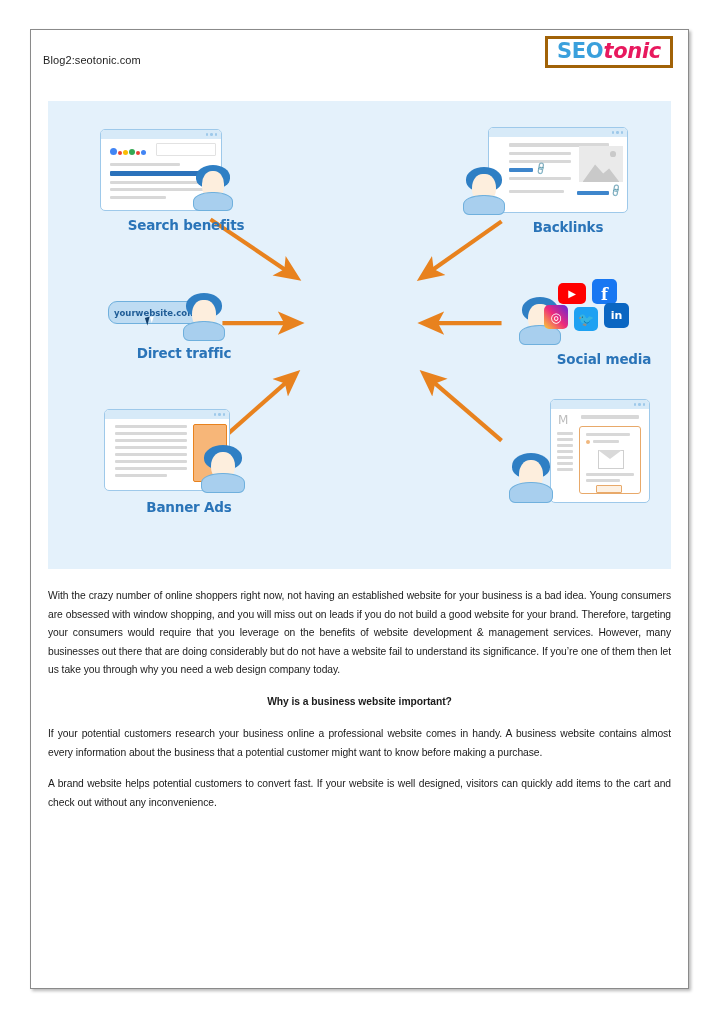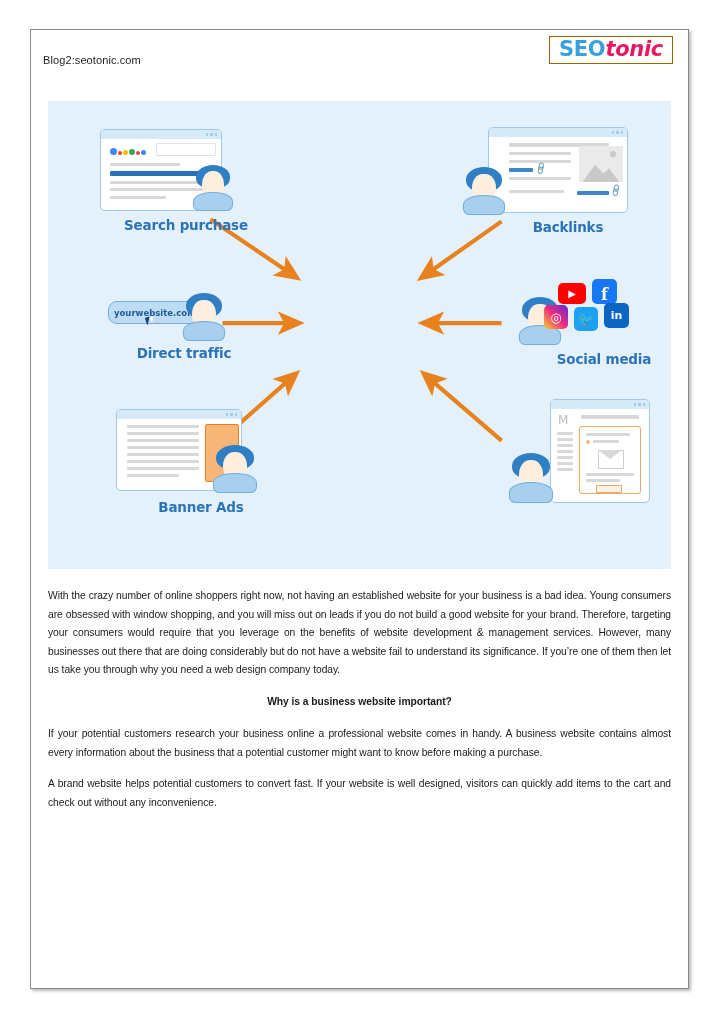--- a/index.html
+++ b/index.html
@@ -37,21 +37,21 @@
     top: 24px;
     font-size: 11px;
     color: #1d1d1d;
     font-family: "Liberation Sans", sans-serif;
     letter-spacing: 0.1px;
   }
   #logo-box {
     position: absolute;
     right: 15px;
     top: 6px;
-    border: 1px solid #a16207;
+    border: 3px solid #a16207;
     padding: 2px 9px 3px 9px;
     background: #ffffff;
   }
   #logo-box .logo-text {
     font-size: 21px;
     font-weight: bold;
     letter-spacing: -0.3px;
     line-height: 1;
     font-family: "DejaVu Sans", sans-serif;
   }
@@ -300,21 +300,21 @@
         <div class="bar blue" style="left:9px; top:41px; width:100px; height:5px;"></div>
         <div class="bar" style="left:9px; top:51px; width:100px; height:3px;"></div>
         <div class="bar" style="left:9px; top:58px; width:100px; height:3px;"></div>
         <div class="bar" style="left:9px; top:66px; width:56px; height:3px;"></div>
       </div>
       <div class="person" style="left:100px; top:36px; width:34px; height:46px;">
         <div class="hair"></div>
           <div class="face"></div>
           <div class="body"></div>
       </div>
-      <div class="node-label" style="left:0; top:88px;">Search purchase</div>
+      <div class="node-label" style="left:0; top:88px;">Search benefits</div>
     </div>
 
     <div class="node" style="left:390px; top:26px; width:200px; height:130px;">
       <div class="win" style="left:50px; top:0; width:140px; height:86px;">
         <div class="win-bar">
           <span class="win-dots">
               <i></i>
               <i></i>
               <i></i>
             </span>
@@ -362,21 +362,21 @@
           <div class="body"></div>
       </div>
       <div class="soc" style="left:42px; top:6px; width:28px; height:21px; background:#ff0000; font-size:10px;">▶</div>
       <div class="soc" style="left:76px; top:2px; width:25px; height:25px; background:#1877f2; font-size:16px; font-family:'DejaVu Serif',serif; align-items:flex-end;">f</div>
       <div class="soc" style="left:28px; top:28px; width:24px; height:24px; background:linear-gradient(45deg,#f9ce34,#ee2a7b,#6228d7); font-size:13px;">◎</div>
       <div class="soc" style="left:58px; top:30px; width:24px; height:24px; background:#1da1f2; font-size:13px;">🐦</div>
       <div class="soc" style="left:88px; top:26px; width:25px; height:25px; background:#0a66c2; font-size:11px;">in</div>
       <div class="node-label" style="left:8px; top:74px;">Social media</div>
     </div>
 
-    <div class="node" style="left:60px; top:308px; width:186px; height:120px;">
+    <div class="node" style="left:48px; top:308px; width:186px; height:120px;">
       <div class="win" style="left:8px; top:0; width:126px; height:82px;">
         <div class="win-bar">
           <span class="win-dots">
               <i></i>
               <i></i>
               <i></i>
             </span>
         </div>
         <div class="bar" style="left:10px; top:15px; width:72px; height:3px;"></div>
         <div class="bar" style="left:10px; top:22px; width:72px; height:3px;"></div>

